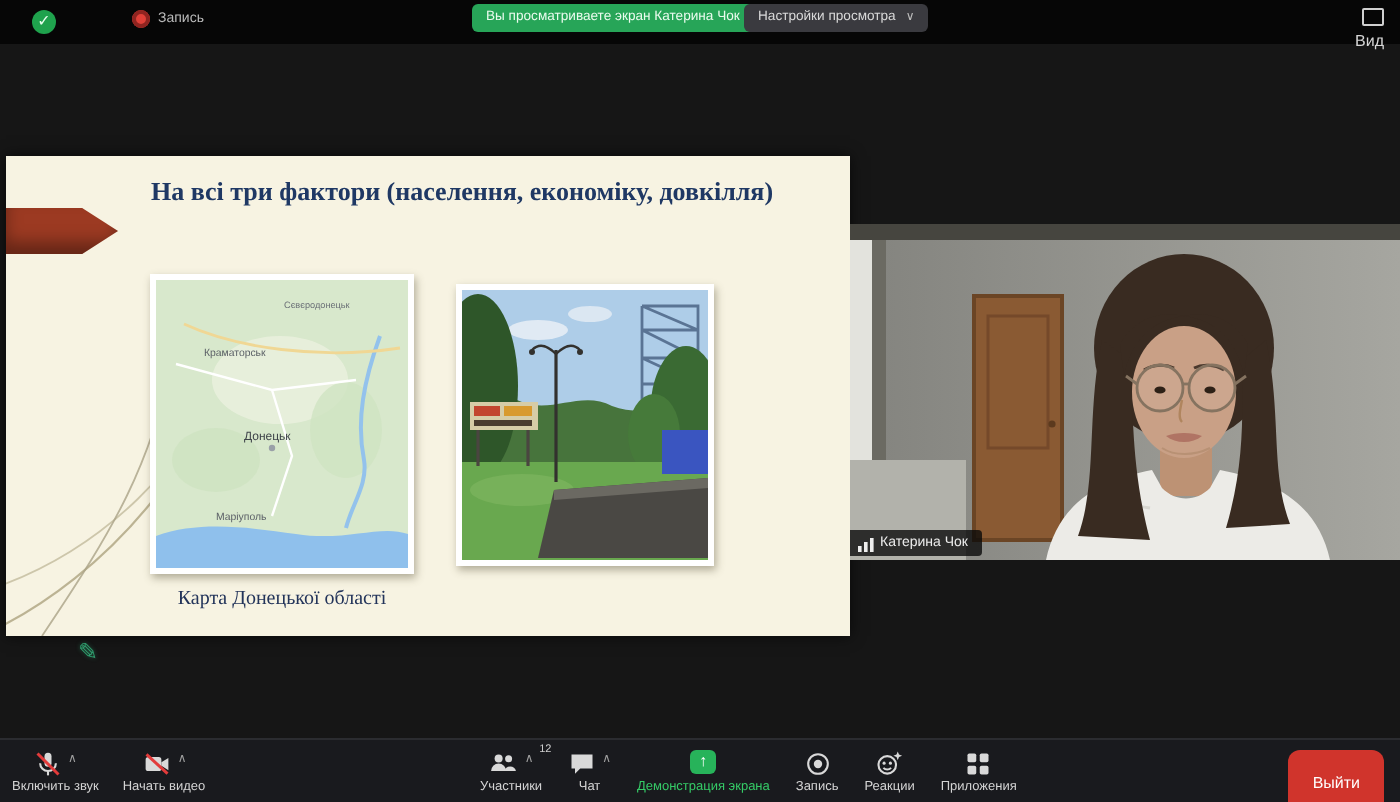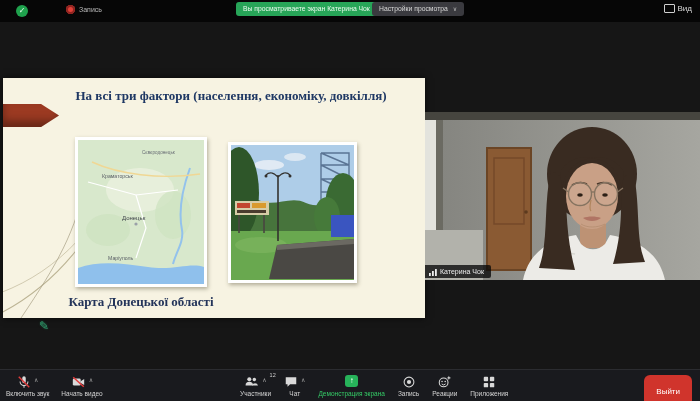--- a/index.html
+++ b/index.html
@@ -13,39 +13,39 @@
   .enc-badge{position:absolute;left:16px;top:5px;width:12px;height:12px;border-radius:50%;
     background:#1fa24d;color:#eafff0;font-size:8px;line-height:12px;text-align:center;}
   .rec-wrap{position:absolute;left:66px;top:5px;display:flex;align-items:center;gap:4px;}
   .rec-dot{width:9px;height:9px;border-radius:50%;background:#e04038;box-shadow:inset 0 0 0 2px #8f2420;}
   .rec-label{color:#b9b9b9;font-size:7px;}
   .viewing-pill{position:absolute;left:236px;top:2px;height:14px;line-height:14px;padding:0 7px;
     border-radius:3px;background:#27a558;color:#eafbee;font-size:6.8px;white-space:nowrap;}
   .view-settings{position:absolute;left:372px;top:2px;height:14px;line-height:14px;padding:0 7px;
     border-radius:3px;background:#3a3a3f;color:#d9d9d9;font-size:6.8px;display:flex;gap:5px;align-items:center;white-space:nowrap;}
   .vs-chev{font-size:6px;color:#bdbdbd;}
-  .view-btn{position:absolute;right:8px;top:4px;display:flex;align-items:flex-end;gap:3px;color:#d6d6d6;font-size:8px;}
+  .view-btn{position:absolute;right:8px;top:4px;display:flex;align-items:flex-end;gap:3px;color:#d6d6d6;font-size:8px;flex-direction:column;}
   .view-ico{width:9px;height:7px;border:1px solid #cfcfcf;border-radius:1px;display:inline-block;}
 
   
   .stage{position:absolute;top:22px;left:0;width:700px;height:348px;background:#161616;}
   .slide{position:absolute;left:3px;top:56px;width:422px;height:240px;background:#f7f3e2;
     box-shadow:0 0 7px rgba(0,0,0,.65);overflow:hidden;}
   .slide-title{position:relative;margin-top:9px;padding-left:34px;text-align:center;
     font-family:"Liberation Serif", serif;font-weight:bold;color:#1f3864;font-size:13px;line-height:17px;z-index:3;}
   .title-arrow{position:absolute;left:0;top:26px;width:56px;height:23px;background:#9c3a22;
     clip-path:polygon(0 0,68% 0,100% 50%,68% 100%,0 100%);z-index:2;
     box-shadow:inset 0 -6px 8px rgba(0,0,0,.35);}
   .swoosh{position:absolute;left:0;top:60px;z-index:1;}
   .figurebox{position:absolute;background:#ffffff;box-shadow:1px 2px 4px rgba(91,85,60,.45);z-index:3;}
   .map-fig{left:72px;top:59px;width:132px;height:150px;padding:0;}
   .photo-fig{left:225px;top:64px;width:129px;height:141px;}
   .figurebox svg{display:block;margin:3px;}
   .caption{position:absolute;top:216px;text-align:center;z-index:3;
-    font-family:"Liberation Serif", serif;font-weight:bold;font-size:13px;color:#23345a;}
+    font-family:"Liberation Serif", serif;font-weight:normal;font-size:10px;color:#23345a;}
   .cap-map{left:60px;width:156px;}
   .cap-photo{left:216px;width:148px;}
   .pencil{position:absolute;left:39px;top:297px;color:#2f9e6e;font-size:12px;z-index:5;
     text-shadow:0 0 2px rgba(47,158,110,.6);}
 
   
   .webcam{position:absolute;left:425px;top:90px;width:275px;height:168px;background:#8e8e8a;overflow:hidden;}
   .name-tag{position:absolute;left:0;bottom:2px;display:flex;align-items:center;gap:3px;
     background:rgba(8,8,8,.78);color:#ececec;font-size:7px;padding:2.5px 7px 2.5px 4px;border-radius:0 2px 2px 0;}
 

